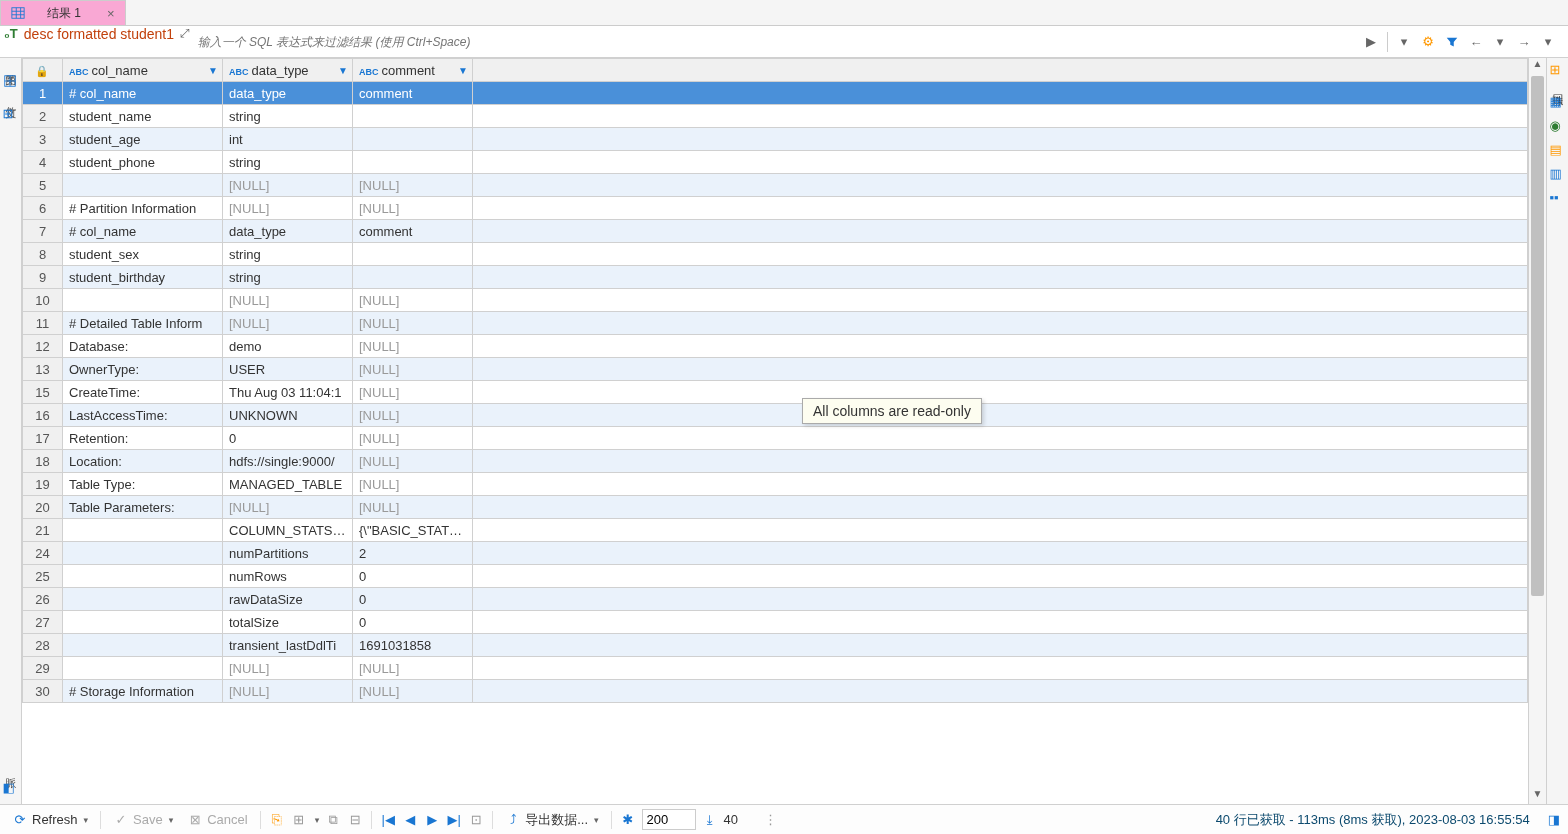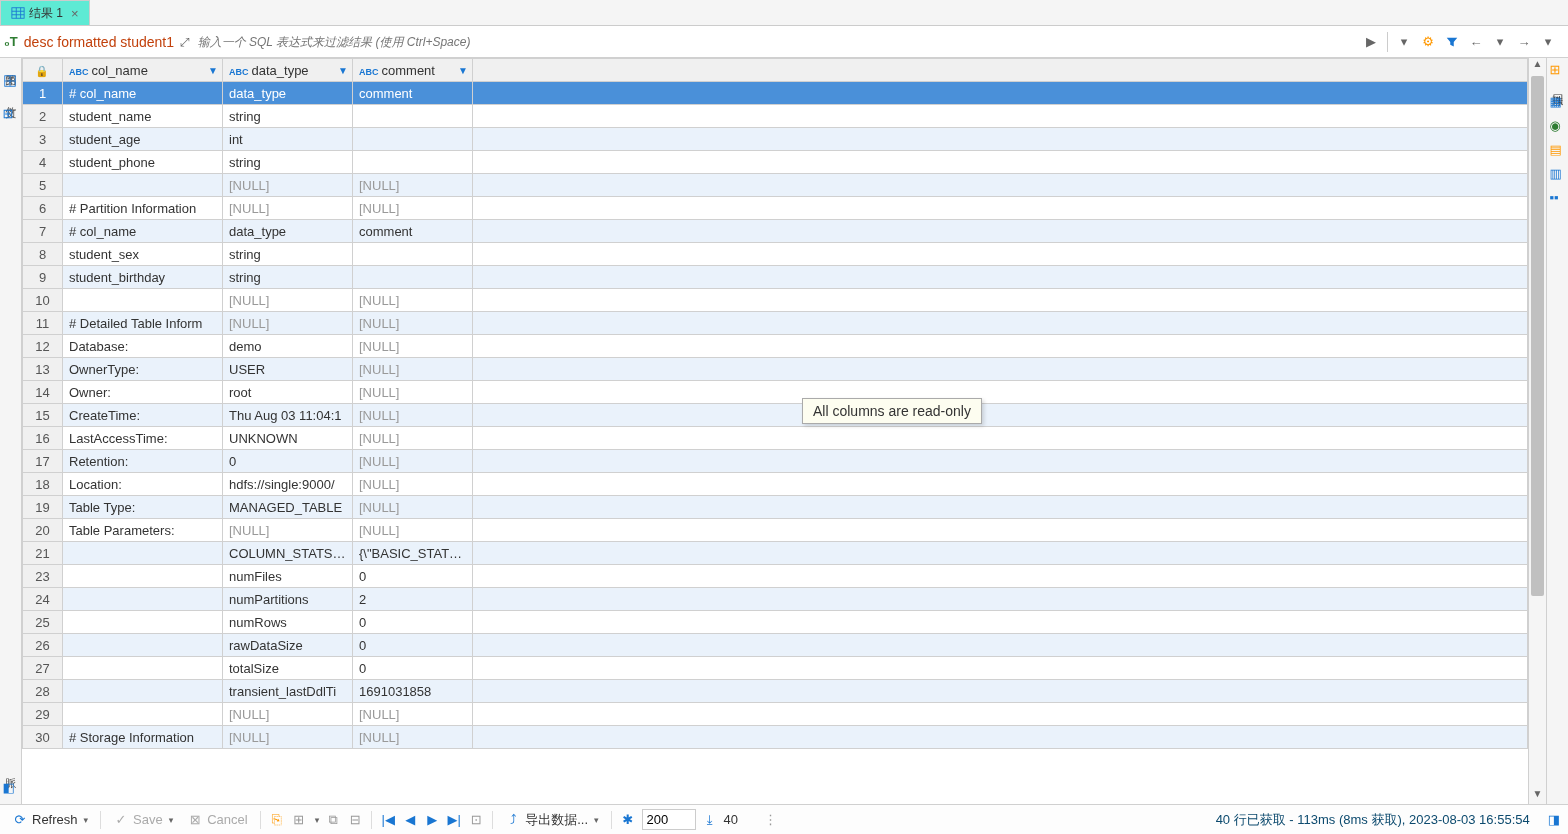--- a/index.html
+++ b/index.html
@@ -1,26 +1,26 @@
 <!DOCTYPE html>
 <html><head>
 <meta charset="utf-8">
 <style>
 * { box-sizing: border-box; margin: 0; padding: 0; }
 body { font-family: -apple-system, "Segoe UI", Arial, sans-serif; font-size: 13px; color: #333; background: #fff; overflow: hidden; }
 .app { display: flex; flex-direction: column; width: 1568px; height: 834px; }
 
 
 .tabbar { height: 26px; background: #f5f5f5; border-bottom: 1px solid #ccc; display: flex; align-items: stretch; }
-.tab { padding: 0 10px; display: flex; align-items: center; gap: 4px; background: #5eead4; border: 1px solid #ccc; border-bottom: none; font-size: 12px; }
+.tab { padding: 0 10px; display: flex; align-items: center; gap: 22px; background: #f9a8d4; border: 1px solid #ccc; border-bottom: none; font-size: 12px; }
 .tab .tab-icon { width: 14px; height: 14px; color: #1976d2; }
 .tab .close { color: #666; font-size: 13px; margin-left: 4px; }
 
 
-.filterbar { height: 32px; border-bottom: 1px solid #d0d0d0; display: flex; align-items: center; padding: 0 4px; gap: 6px; }
+.filterbar { height: 32px; border-bottom: 1px solid #d0d0d0; display: flex; padding: 0 4px; gap: 6px; }
 .sql-text { color: #c2410c; font-size: 14px; white-space: nowrap; }
 .sql-prefix { color: #2e7d32; font-weight: bold; }
 .expand-icon { color: #666; font-size: 12px; cursor: pointer; }
 .filter-input { flex: 1; border: none; outline: none; font-style: italic; color: #999; font-size: 12px; padding: 2px; }
 .right-tools { display: flex; align-items: center; gap: 8px; padding-right: 8px; }
 .rt-icon { width: 16px; height: 16px; color: #666; cursor: pointer; display: flex; align-items: center; justify-content: center; }
 .rt-icon.orange { color: #ff9800; }
 .rt-icon.blue { color: #1976d2; }
 
 
@@ -230,27 +230,20 @@
                 <td class="data"></td>
               </tr>
               <tr>
                 <td class="rownum">13</td>
                 <td class="data col1">OwnerType:</td>
                 <td class="data col2">USER</td>
                 <td class="data col3 null">[NULL]</td>
                 <td class="data"></td>
               </tr>
               <tr>
-                <td class="rownum">14</td>
-                <td class="data col1">Owner:</td>
-                <td class="data col2">root</td>
-                <td class="data col3 null">[NULL]</td>
-                <td class="data"></td>
-              </tr>
-              <tr>
                 <td class="rownum">15</td>
                 <td class="data col1">CreateTime:</td>
                 <td class="data col2">Thu Aug 03 11:04:1</td>
                 <td class="data col3 null">[NULL]</td>
                 <td class="data"></td>
               </tr>
               <tr>
                 <td class="rownum">16</td>
                 <td class="data col1">LastAccessTime:</td>
                 <td class="data col2">UNKNOWN</td>
@@ -283,27 +276,20 @@
                 <td class="data col1">Table Parameters:</td>
                 <td class="data col2 null">[NULL]</td>
                 <td class="data col3 null">[NULL]</td>
                 <td class="data"></td>
               </tr>
               <tr>
                 <td class="rownum">21</td>
                 <td class="data col1"></td>
                 <td class="data col2">COLUMN_STATS_A</td>
                 <td class="data col3">{\"BASIC_STATS\":</td>
-                <td class="data"></td>
-              </tr>
-              <tr>
-                <td class="rownum">23</td>
-                <td class="data col1"></td>
-                <td class="data col2">numFiles</td>
-                <td class="data col3">0</td>
                 <td class="data"></td>
               </tr>
               <tr>
                 <td class="rownum">24</td>
                 <td class="data col1"></td>
                 <td class="data col2">numPartitions</td>
                 <td class="data col3">2</td>
                 <td class="data"></td>
               </tr>
               <tr>

